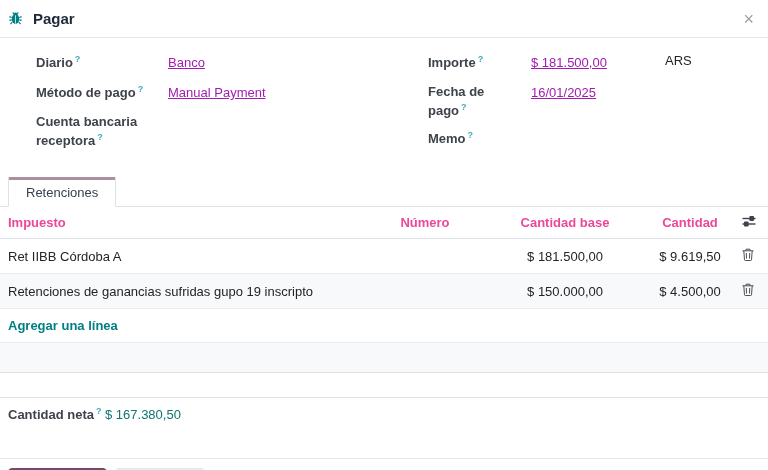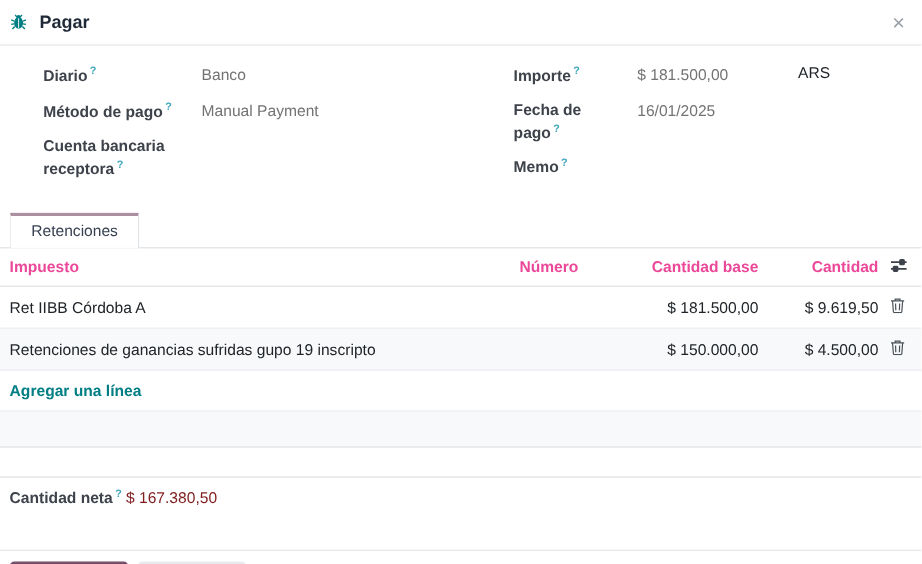--- a/index.html
+++ b/index.html
@@ -24,21 +24,21 @@
   
   .form-grid { display:grid; grid-template-columns:384px 1fr; padding:15px 0 0 8px; }
   .fcol-right { padding-left:8px; }
   .frow { display:flex; align-items:flex-start; margin-bottom:10px; min-height:20px;padding-left:28px; }
   .flabel {
     flex:0 0 auto; width:132px; padding-right:10px;
     font-weight:600; color:#3e434b; line-height:1.35;
   }
   .fcol-right .flabel { width:103px; }
   sup.help { color:#41a7bd; font-size:9px; font-weight:700; margin-left:2px; }
-  .fvalue { color:#737373; line-height:1.5; }
+  .fvalue { color:#a21caf; line-height:1.5;text-decoration:underline; }
   .fvalue.amount { width:130px; }
   .currency { color:#212529; margin-left:4px; }
   .frow .pair { display:flex; }
   input.ghost-input {
     border:none; outline:none; background:transparent; padding:0; margin:0;
     font-family:"Liberation Sans", sans-serif; font-size:13px; color:#212529; width:220px;
   }
   input.ghost-input::placeholder { color:#98a0ab; opacity:1; }
   
   .tabbar { margin-top:17px; border-bottom:1px solid #dee1e5; padding-left:8px; }
@@ -48,31 +48,31 @@
     border:1px solid #dee1e5; border-bottom:1px solid #fff;
     border-top:3px solid #ab8fa1; border-radius:2px 2px 0 0;
     padding:5px 17px 6px; cursor:pointer;
   }
   
   table.lines { width:100%; border-collapse:collapse; table-layout:fixed; }
   th, td { padding:7px 8px; border-bottom:1px solid #e9ebee; vertical-align:middle; }
   thead th { font-weight:700; color:#ec4899; border-bottom:1px solid #dee1e5; padding-top:8px; padding-bottom:8px; }
   td { padding-top:9px; padding-bottom:9px; }
   .al { text-align:left; }
-  .ar { text-align:right; white-space:nowrap; }
+  .ar { text-align:center; white-space:nowrap; }
   tbody tr:nth-child(even) { background:#f8f9fa; }
   tr.addline td { border-bottom:1px solid #e9ebee; }
   .addline a { color:#017e84; text-decoration:none; cursor:pointer;font-weight:bold; }
   tr.blank td { height:30px; padding:0 8px; border-bottom:1px solid #dee1e5; }
   .icon-btn { background:none; border:none; padding:0; cursor:pointer; line-height:0; }
   
   .summary-sep { border-top:1px solid #dee1e5; margin-top:24px; }
   .summary-row { display:flex; align-items:center; padding:8px 0 8px 8px; }
   .slabel { width:97px; font-weight:600; color:#3e434b; }
-  .svalue { color:#7f1d1d; }
+  .svalue { color:#0f766e; }
   
   .dlg-footer {
     margin-top:27px; border-top:1px solid #e3e6ea;
     padding:9px 8px; display:flex; gap:8px; align-items:center;
   }
   .btn { font-family:"Liberation Sans", sans-serif; font-size:13px; font-weight:700;
          border-radius:4px; padding:6px 14px; cursor:pointer; }
   .btn-primary { background:#714B67; color:#ffffff; border:1px solid #714B67; }
   .btn-secondary { background:#e7e9ec; color:#333740; border:1px solid #e7e9ec; }
 </style>

